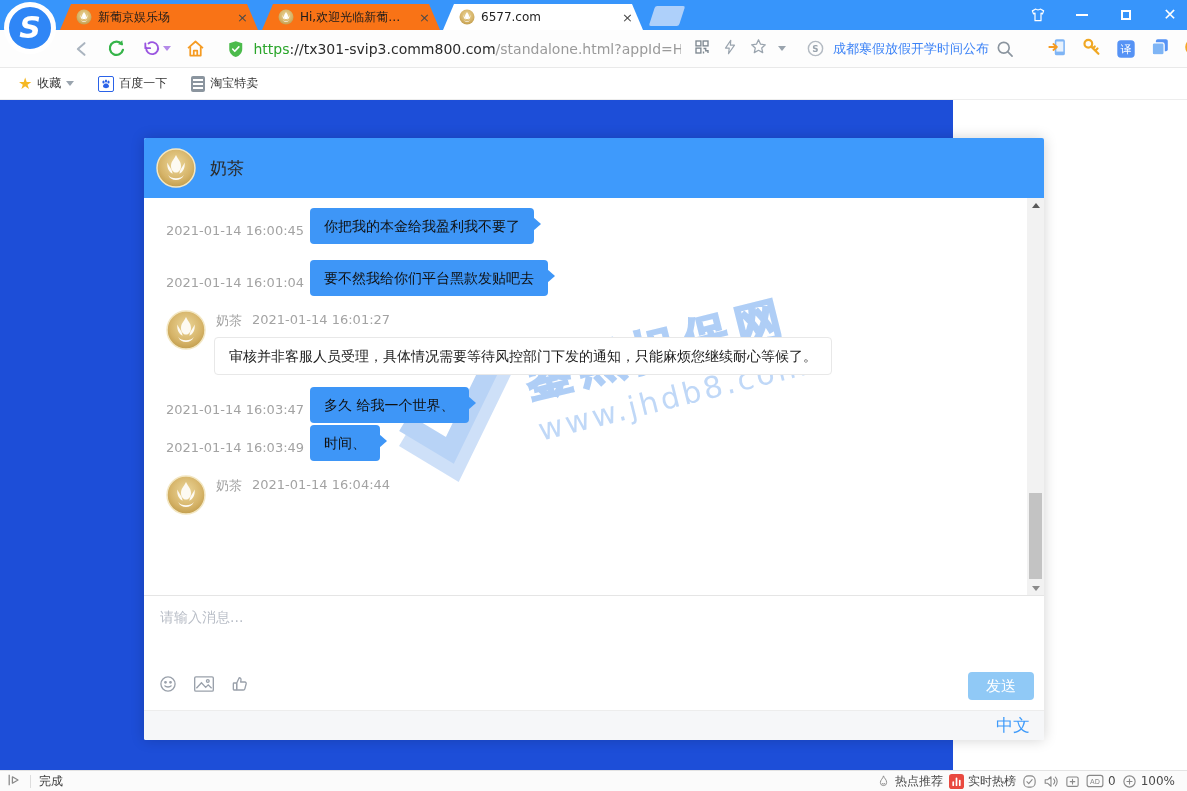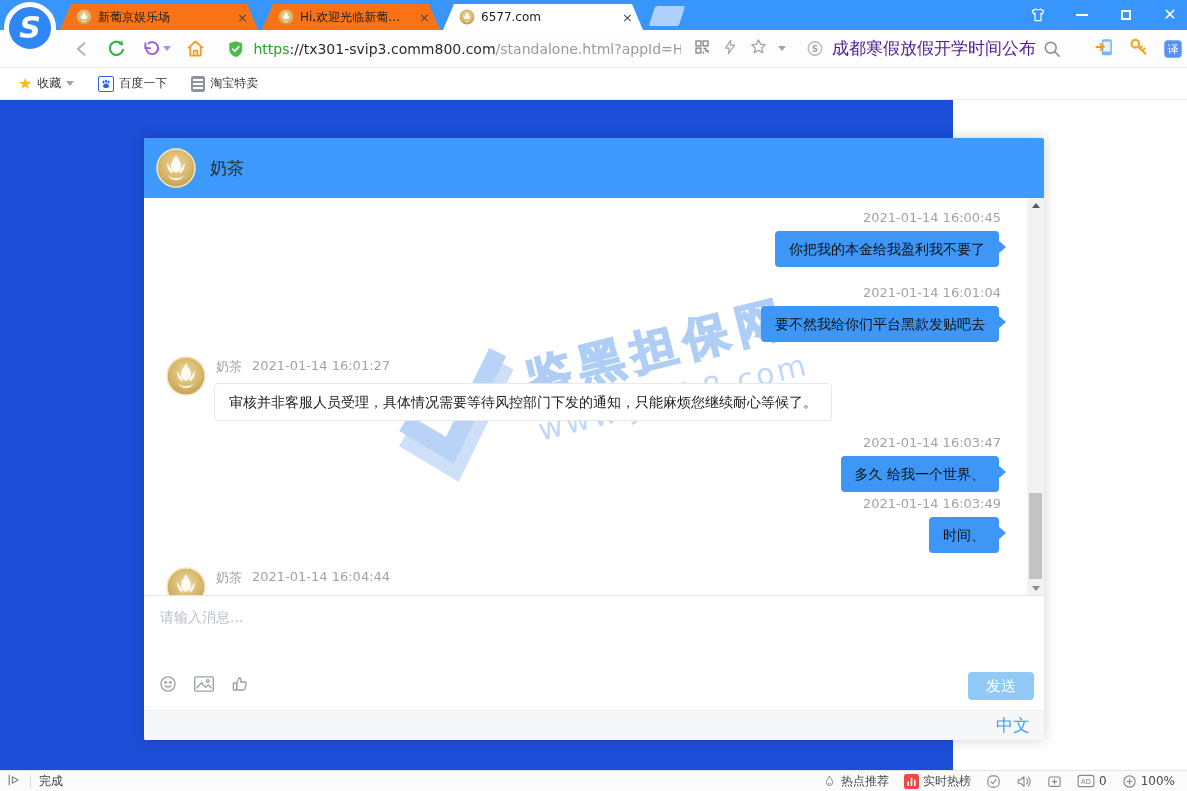--- a/index.html
+++ b/index.html
@@ -31,42 +31,42 @@
   .caret { width:0; height:0; border-left:4px solid transparent; border-right:4px solid transparent; border-top:5px solid #9aa4ae; }
   .caret.purple { border-top-color:#b48ae8; }
   .vsep { width:1px; height:20px; background:#e2e2e2; margin:0 10px; }
   .urlbox { display:flex; align-items:center; gap:8px; flex:none; width:560px; }
   .urltext { font-size:14px; white-space:nowrap; overflow:hidden; }
   .urltext .scheme { color:#2aa52a; }
   .urltext .host { color:#2b2b2b; }
   .urltext .path { color:#9a9a9a; }
   .url-actions { display:flex; align-items:center; gap:10px; margin-left:4px; }
   .searchbox { display:flex; align-items:center; gap:8px; width:230px; }
-  .searchbox .query { font-size:17px; color:#4c1d95; white-space:nowrap; }
+  .searchbox .query { font-size:13px; color:#3b82f6; white-space:nowrap; }
   .tool-icons { display:flex; align-items:center; gap:12px; margin-left:12px; }
 
   
   .bookmarks { position:absolute; left:0; top:68px; width:1187px; height:32px; background:#fff; border-bottom:1px solid #ededed; display:flex; align-items:center; gap:8px; padding-left:10px; }
   .bm { display:flex; align-items:center; gap:5px; font-size:12px; color:#333; padding:0 8px; }
   .bm .star { color:#f5b824; font-size:16px; }
   .paw-badge { width:16px; height:16px; border:1px solid #2a62e8; border-radius:2px; display:flex; align-items:center; justify-content:center; }
   .doc-badge { width:14px; height:16px; background:#8b959f; border-radius:2px; position:relative; }
   .doc-badge i { position:absolute; left:2px; right:2px; height:2px; background:#fff; }
   .doc-badge i:nth-child(1){ top:3px; } .doc-badge i:nth-child(2){ top:7px; } .doc-badge i:nth-child(3){ top:11px; }
 
   
   .page { position:absolute; left:0; top:100px; width:953px; height:670px; background:#1d4ed8; }
   .chatwin { position:absolute; left:144px; top:38px; width:900px; height:602px; background:#fff; box-shadow:0 0 14px rgba(0,0,0,0.18); border-radius:2px; display:flex; flex-direction:column; overflow:hidden; }
   .chat-header { height:60px; background:#3e9afc; display:flex; align-items:center; gap:14px; padding:0 12px; flex:none; }
   .chat-header .name { font-size:17px; color:#2b2b2b; }
   .avatar40 { width:40px; height:40px; flex:none; }
 
   .chat-body { position:relative; flex:none; height:397px; background:#fff; }
   .messages { position:absolute; left:0; top:0; right:17px; bottom:0; overflow:hidden; padding:6px 20px 0 22px; }
-  .msg { display:flex; flex-direction:column; }
+  .msg { display:flex; flex-direction:row; }
   .msg.right { align-items:flex-end; margin-top:4px; }
   .time { font-size:13px; color:#a3a3a3; margin:2px 6px 6px 0; }
   .bubble { position:relative; font-size:14px; line-height:20px; padding:8px 14px; border-radius:4px; max-width:780px; }
   .bubble.blue { background:#3e96f7; color:#101010; margin-right:8px; }
   .bubble.blue::after { content:""; position:absolute; right:-7px; top:9px; border-top:7px solid transparent; border-bottom:7px solid transparent; border-left:8px solid #3e96f7; }
   .msg.left { flex-direction:row; gap:8px; margin-top:14px; align-items:flex-start; }
   .msg.left .meta { font-size:13px; color:#a3a3a3; margin:2px 0 7px 2px; display:flex; gap:10px; }
   .bubble.white { background:#fff; border:1px solid #e8e8e8; color:#1d1d1d; }
 
   .wm { position:absolute; left:240px; top:118px; display:flex; align-items:center; gap:10px; transform:rotate(-14deg); opacity:0.55; pointer-events:none; }
@@ -86,21 +86,21 @@
   .chat-input textarea::placeholder { color:#b9bec7; }
   .input-tools { position:absolute; left:14px; bottom:12px; display:flex; align-items:center; gap:15px; }
   .send-btn { position:absolute; right:10px; bottom:10px; width:66px; height:28px; background:#90c9f6; color:#fff; border:none; border-radius:4px; font-size:15px; font-family:inherit; }
   .chat-footer { flex:1; background:#f6f7f9; border-top:1px solid #ededed; display:flex; align-items:center; justify-content:flex-end; padding-right:14px; }
   .lang-link { font-size:17px; color:#3f9bfa; text-decoration:none; }
 
   
   .statusbar { position:absolute; left:0; bottom:0; width:1187px; height:21px; background:#fbfbfb; border-top:1px solid #e3e3e3; display:flex; align-items:center; font-size:12px; color:#3c3c3c; }
   .sb-left { display:flex; align-items:center; gap:8px; padding-left:6px; }
   .sb-sep { width:1px; height:13px; background:#ddd; }
-  .sb-right { margin-left:auto; display:flex; align-items:center; gap:15px; padding-right:12px; color:#4a4a4a; }
+  .sb-right { margin-left:auto; display:flex; align-items:center; gap:6px; padding-right:12px; color:#4a4a4a; }
   .sb-item { display:flex; align-items:center; gap:4px; }
 </style>
 </head>
 <body>
 
 <svg width="0" height="0" style="position:absolute">
   <defs>
     <radialGradient id="goldGrad" cx="50%" cy="40%" r="70%">
       <stop offset="0%" stop-color="#ecd79a"></stop>
       <stop offset="60%" stop-color="#d6b469"></stop>

